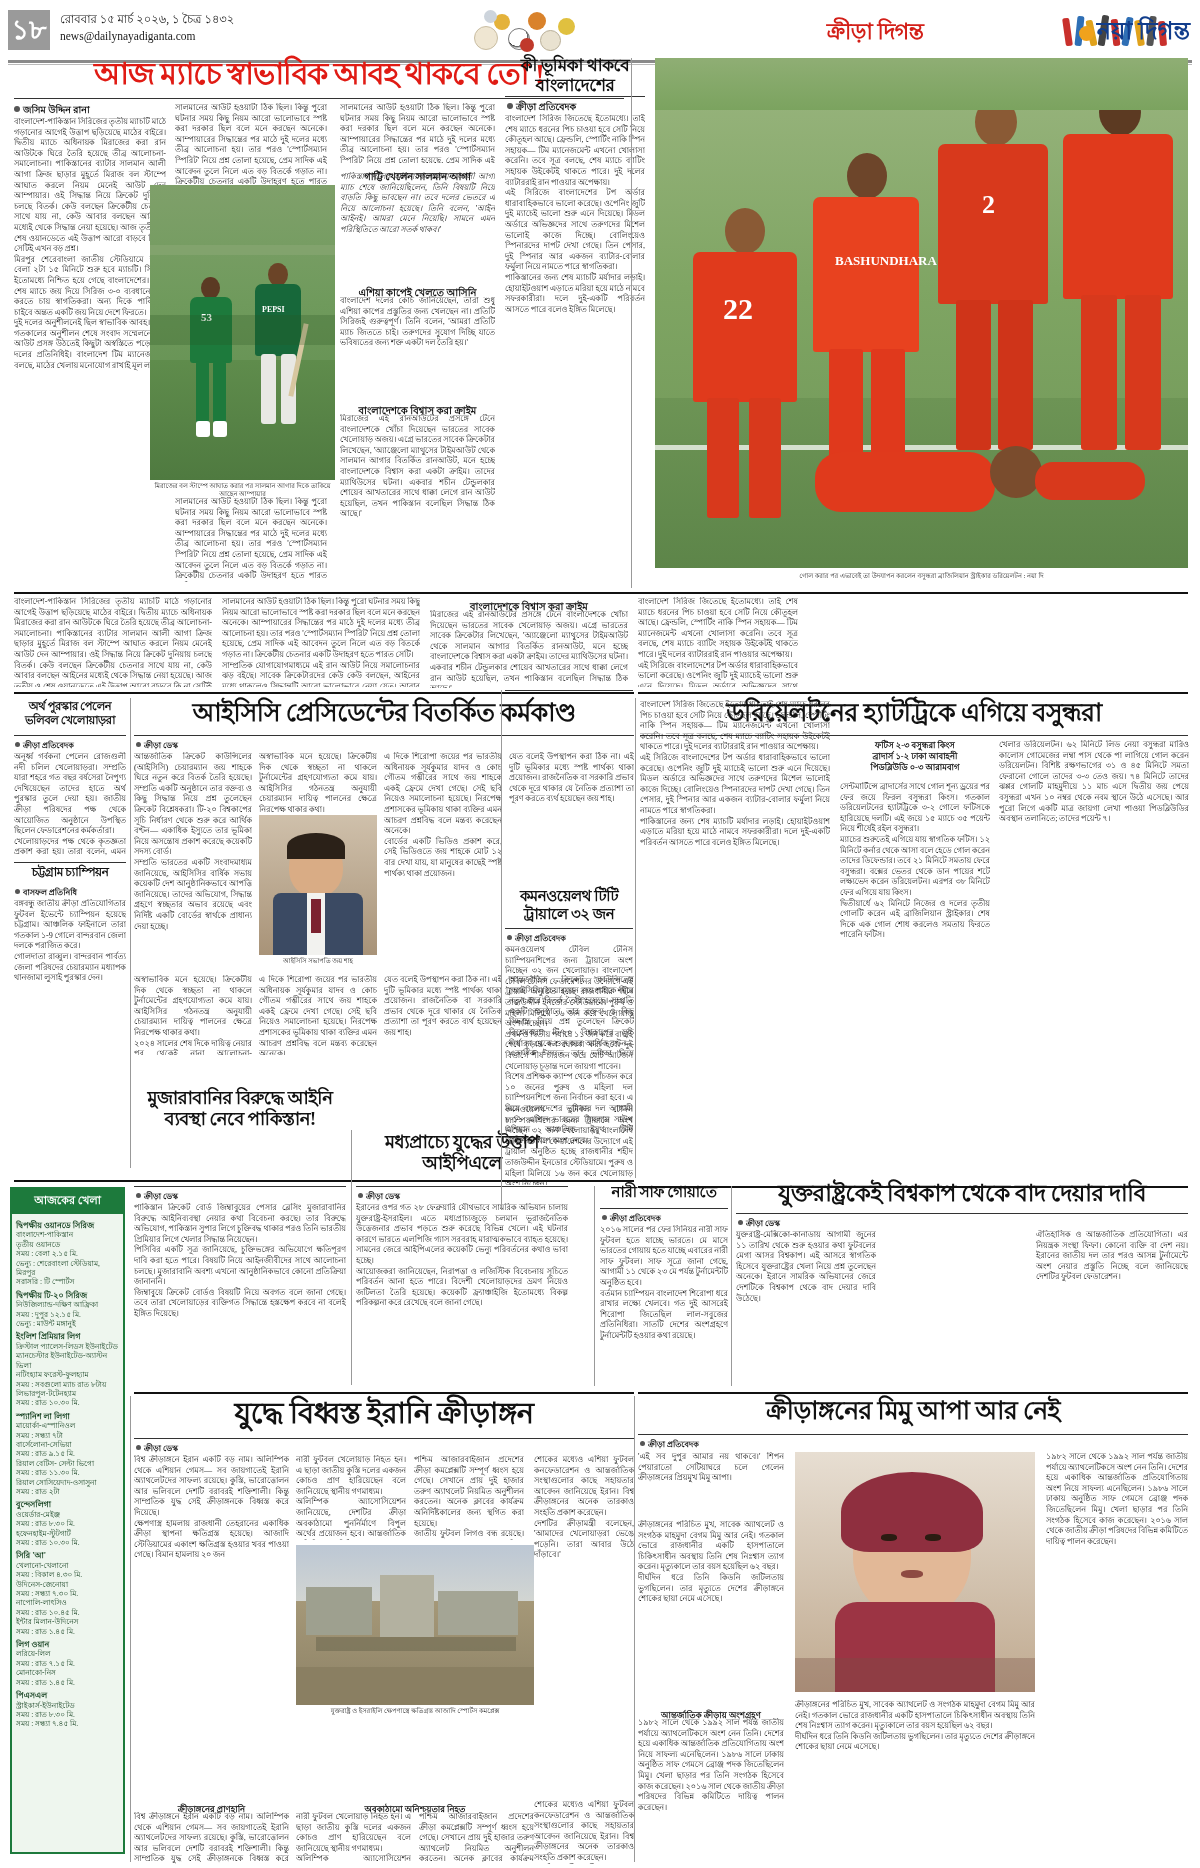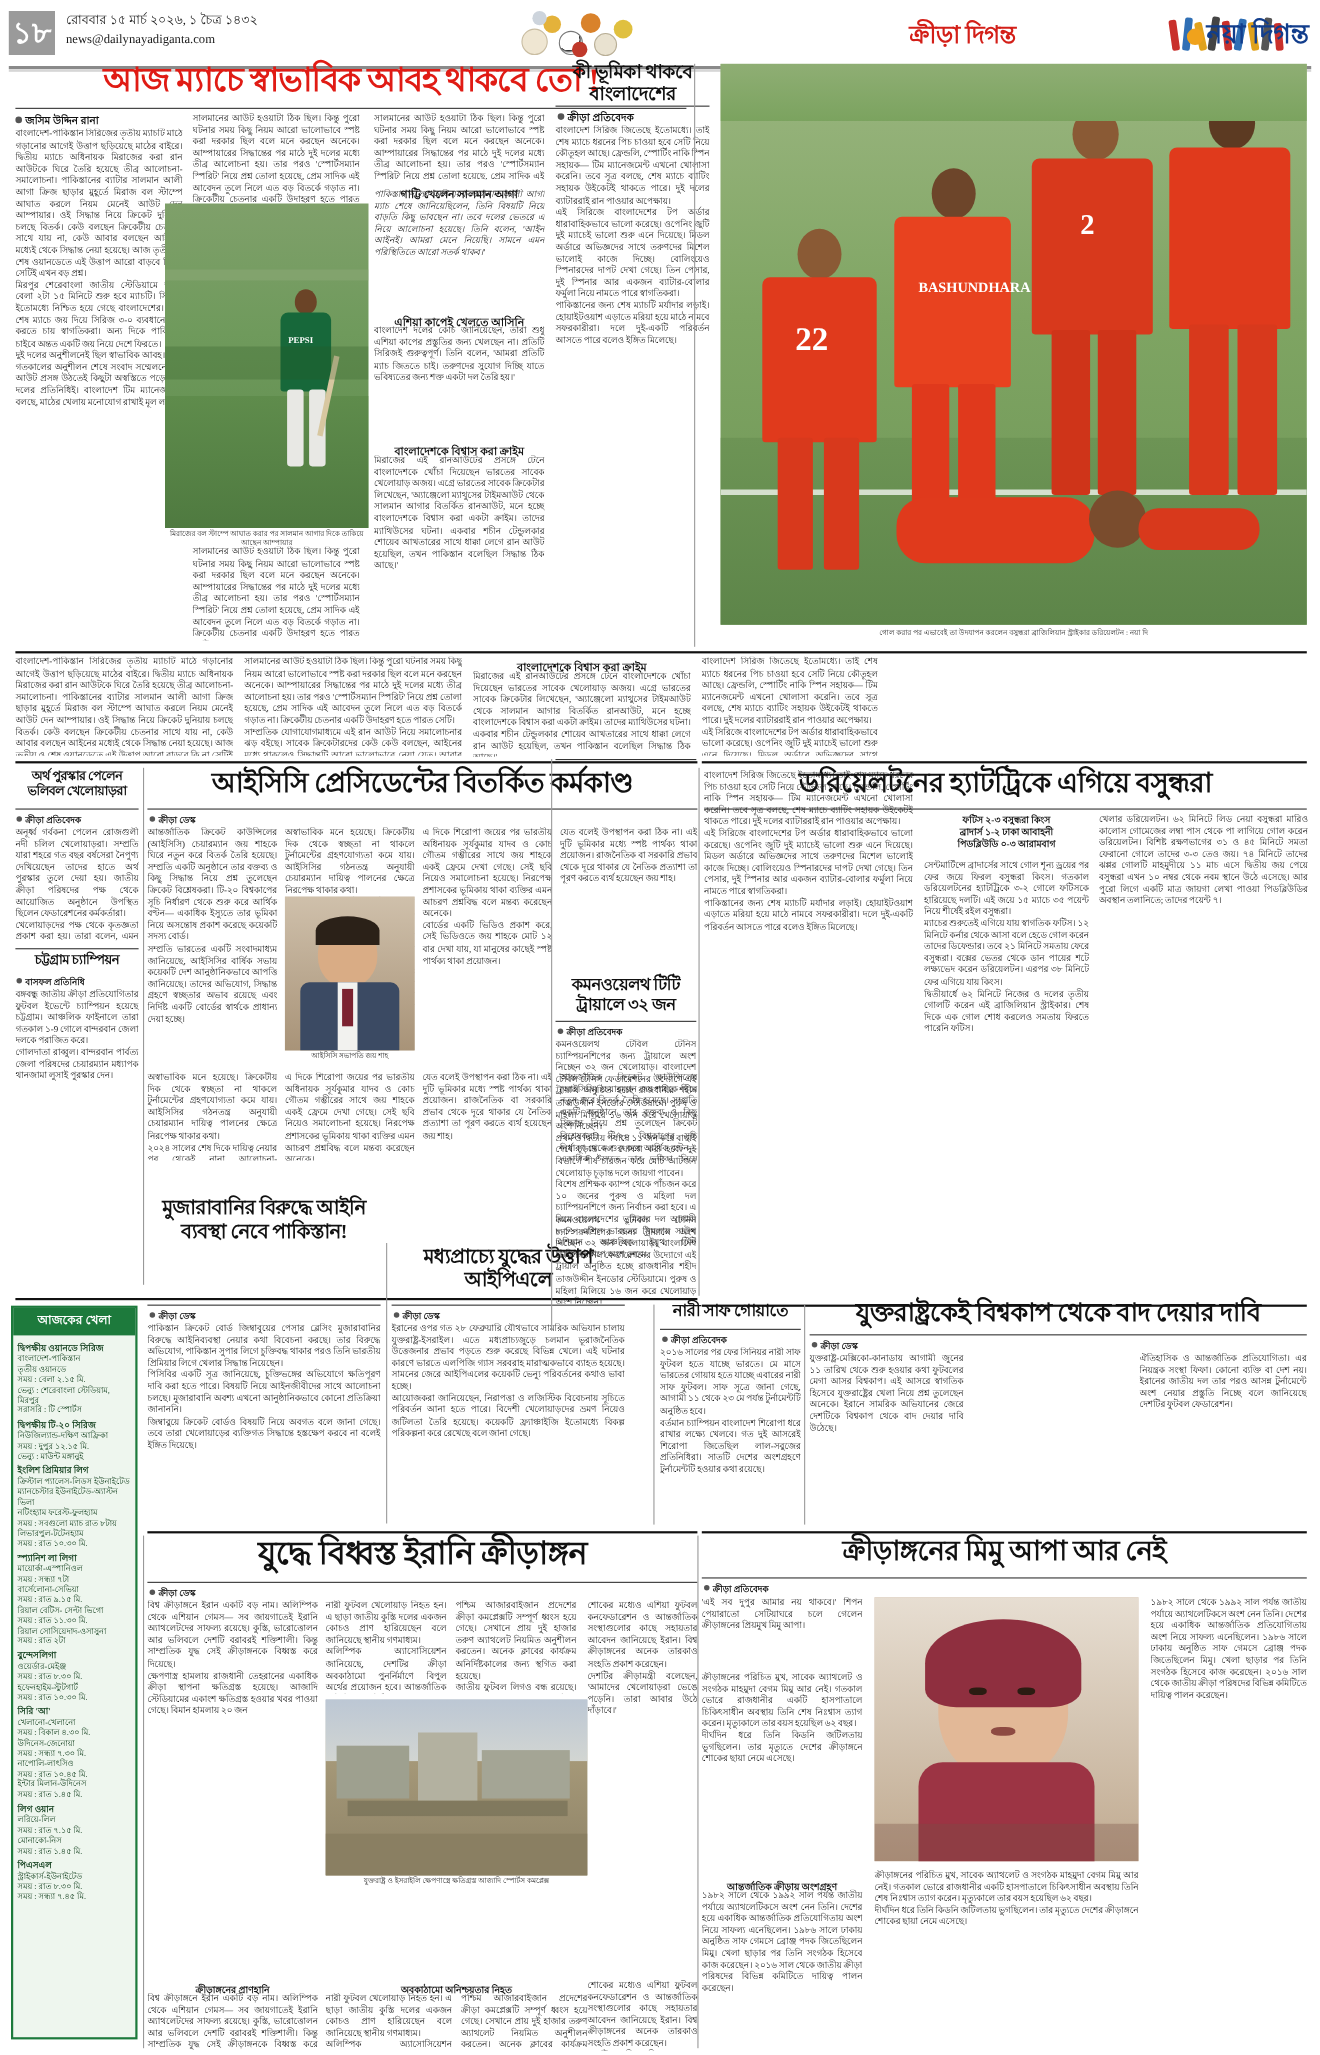--- a/index.html
+++ b/index.html
@@ -152,20 +152,29 @@
 মিরপুর শেরেবাংলা জাতীয় স্টেডিয়ামে আজ বেলা ২টা ১৫ মিনিটে শুরু হবে ম্যাচটি। সিরিজ ইতোমধ্যে নিশ্চিত হয়ে গেছে বাংলাদেশের। তবে শেষ ম্যাচে জয় দিয়ে সিরিজ ৩-০ ব্যবধানে শেষ করতে চায় স্বাগতিকরা। অন্য দিকে পাকিস্তান চাইবে অন্তত একটি জয় নিয়ে দেশে ফিরতে।
 দুই দলের অনুশীলনেই ছিল স্বাভাবিক আবহ। তবে গতকালের অনুশীলন শেষে সংবাদ সম্মেলনে রান আউট প্রসঙ্গ উঠতেই কিছুটা অস্বস্তিতে পড়েন দুই দলের প্রতিনিধিই। বাংলাদেশ টিম ম্যানেজমেন্ট বলছে, মাঠের খেলায় মনোযোগ রাখাই মূল লক্ষ্য।</div>
 
   <div class="tbox body-txt" style="left:175px;top:103px;width:152px;height:140px;overflow:hidden;white-space:pre-line;">সালমানের আউট হওয়াটা ঠিক ছিল। কিন্তু পুরো ঘটনার সময় কিছু নিয়ম আরো ভালোভাবে স্পষ্ট করা দরকার ছিল বলে মনে করছেন অনেকে। আম্পায়ারের সিদ্ধান্তের পর মাঠে দুই দলের মধ্যে তীব্র আলোচনা হয়। তার পরও 'স্পোর্টসম্যান স্পিরিট' নিয়ে প্রশ্ন তোলা হয়েছে, প্রেম সাদিক এই আবেদন তুলে নিলে এত বড় বিতর্কে গড়াত না। ক্রিকেটীয় চেতনার একটি উদাহরণ হতে পারত সেটি।
 সাম্প্রতিক যোগাযোগমাধ্যমে এই রান আউট নিয়ে সমালোচনার ঝড় বইছে। সাবেক ক্রিকেটারদের কেউ কেউ বলছেন, আইনের মধ্যে থাকলেও সিদ্ধান্তটি আরো ভালোভাবে নেয়া যেত। আবার কেউ বলছেন, ব্যাটারকেই সতর্ক থাকতে হতো। বল ডেড হওয়ার আগে ক্রিজ ছাড়ার দায় তারই।</div>
 
   <div class="photo ph-cricket" style="left:150px;top:185px;width:185px;height:295px;">
     <div style="position:absolute;left:0;bottom:0;width:100%;height:120px;background:linear-gradient(#5f8c4c,#4f7a40);"></div>
     <div style="position:absolute;left:0;top:60px;width:100%;height:10px;background:#8ea978;opacity:.5;"></div>
 
+    <div class="fig-person" style="left:34px;top:92px;width:54px;height:185px;">
+      <div class="head" style="left:17px;top:0;width:19px;height:22px;"></div>
+      <div class="jersey" style="left:6px;top:20px;width:42px;height:66px;background:#1d7a3c;"></div>
+      <div style="position:absolute;left:17px;top:34px;color:#fff;font-size:11px;font-weight:bold;">53</div>
+      <div class="leg" style="left:12px;top:84px;width:13px;height:62px;background:#1d7a3c;"></div>
+      <div class="leg" style="left:29px;top:84px;width:13px;height:62px;background:#1d7a3c;"></div>
+      <div class="leg" style="left:12px;top:144px;width:14px;height:16px;background:#fff;"></div>
+      <div class="leg" style="left:29px;top:144px;width:14px;height:16px;background:#fff;"></div>
+    </div>
 
     <div class="fig-person" style="left:100px;top:78px;width:58px;height:200px;">
       <div class="head" style="left:18px;top:0;width:20px;height:23px;background:#6b4427;"></div>
       <div class="jersey" style="left:5px;top:21px;width:46px;height:72px;background:#17683a;"></div>
       <div style="position:absolute;left:12px;top:42px;color:#fff;font-size:8px;font-weight:bold;">PEPSI</div>
       <div class="leg" style="left:11px;top:91px;width:15px;height:70px;background:#e8e8e4;"></div>
       <div class="leg" style="left:31px;top:91px;width:15px;height:70px;background:#e8e8e4;"></div>
       <div style="position:absolute;left:46px;top:60px;width:5px;height:74px;background:#d7c7a0;transform:rotate(12deg);"></div>
     </div>
     <div style="position:absolute;left:0;top:130px;width:100%;height:30px;background:#29531f;opacity:.25;"></div>

